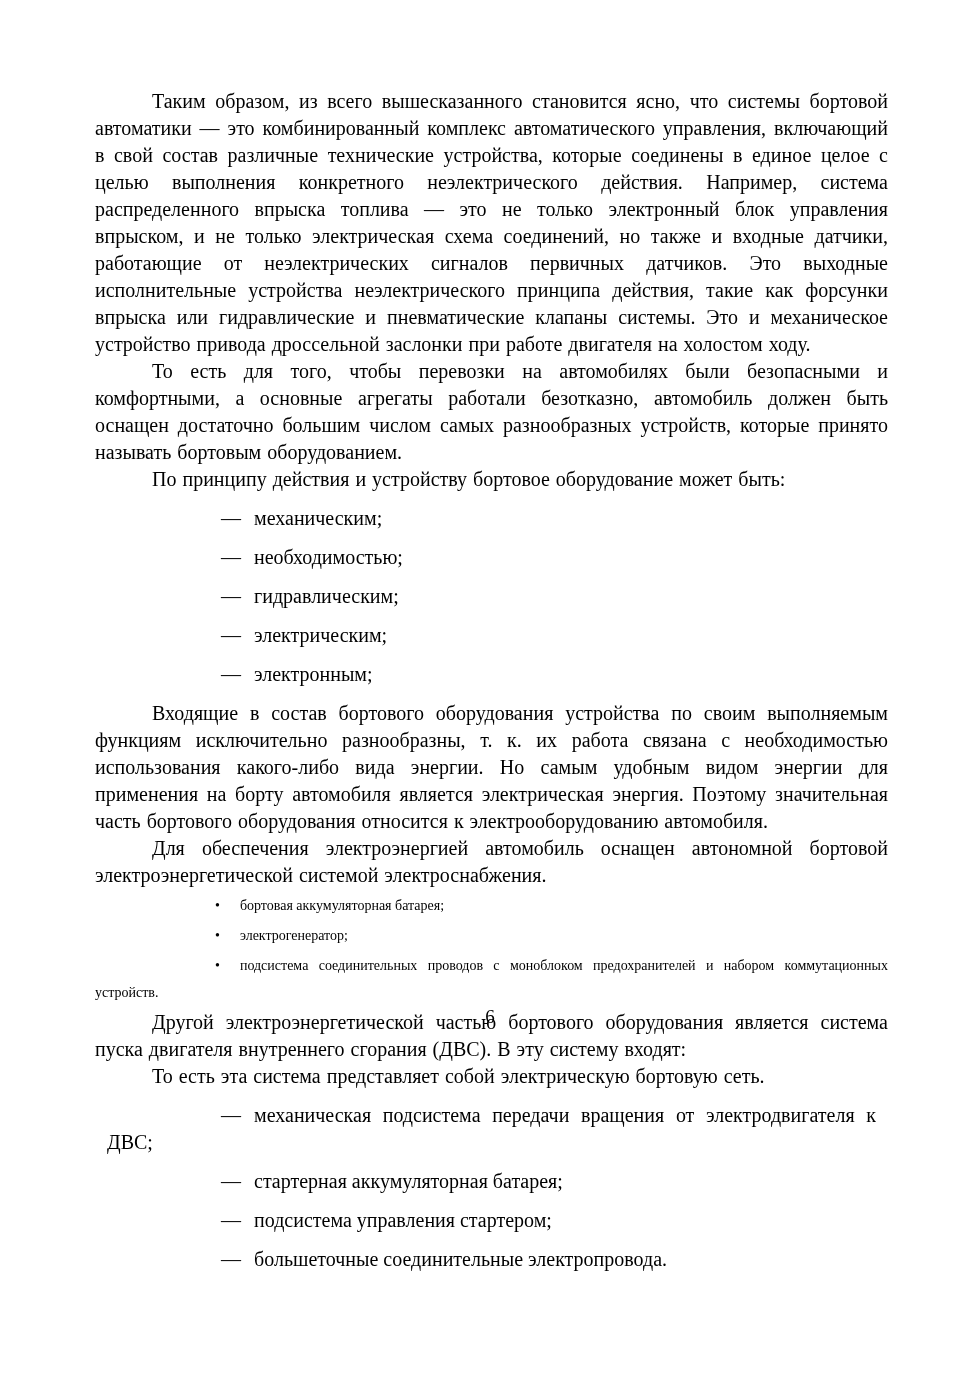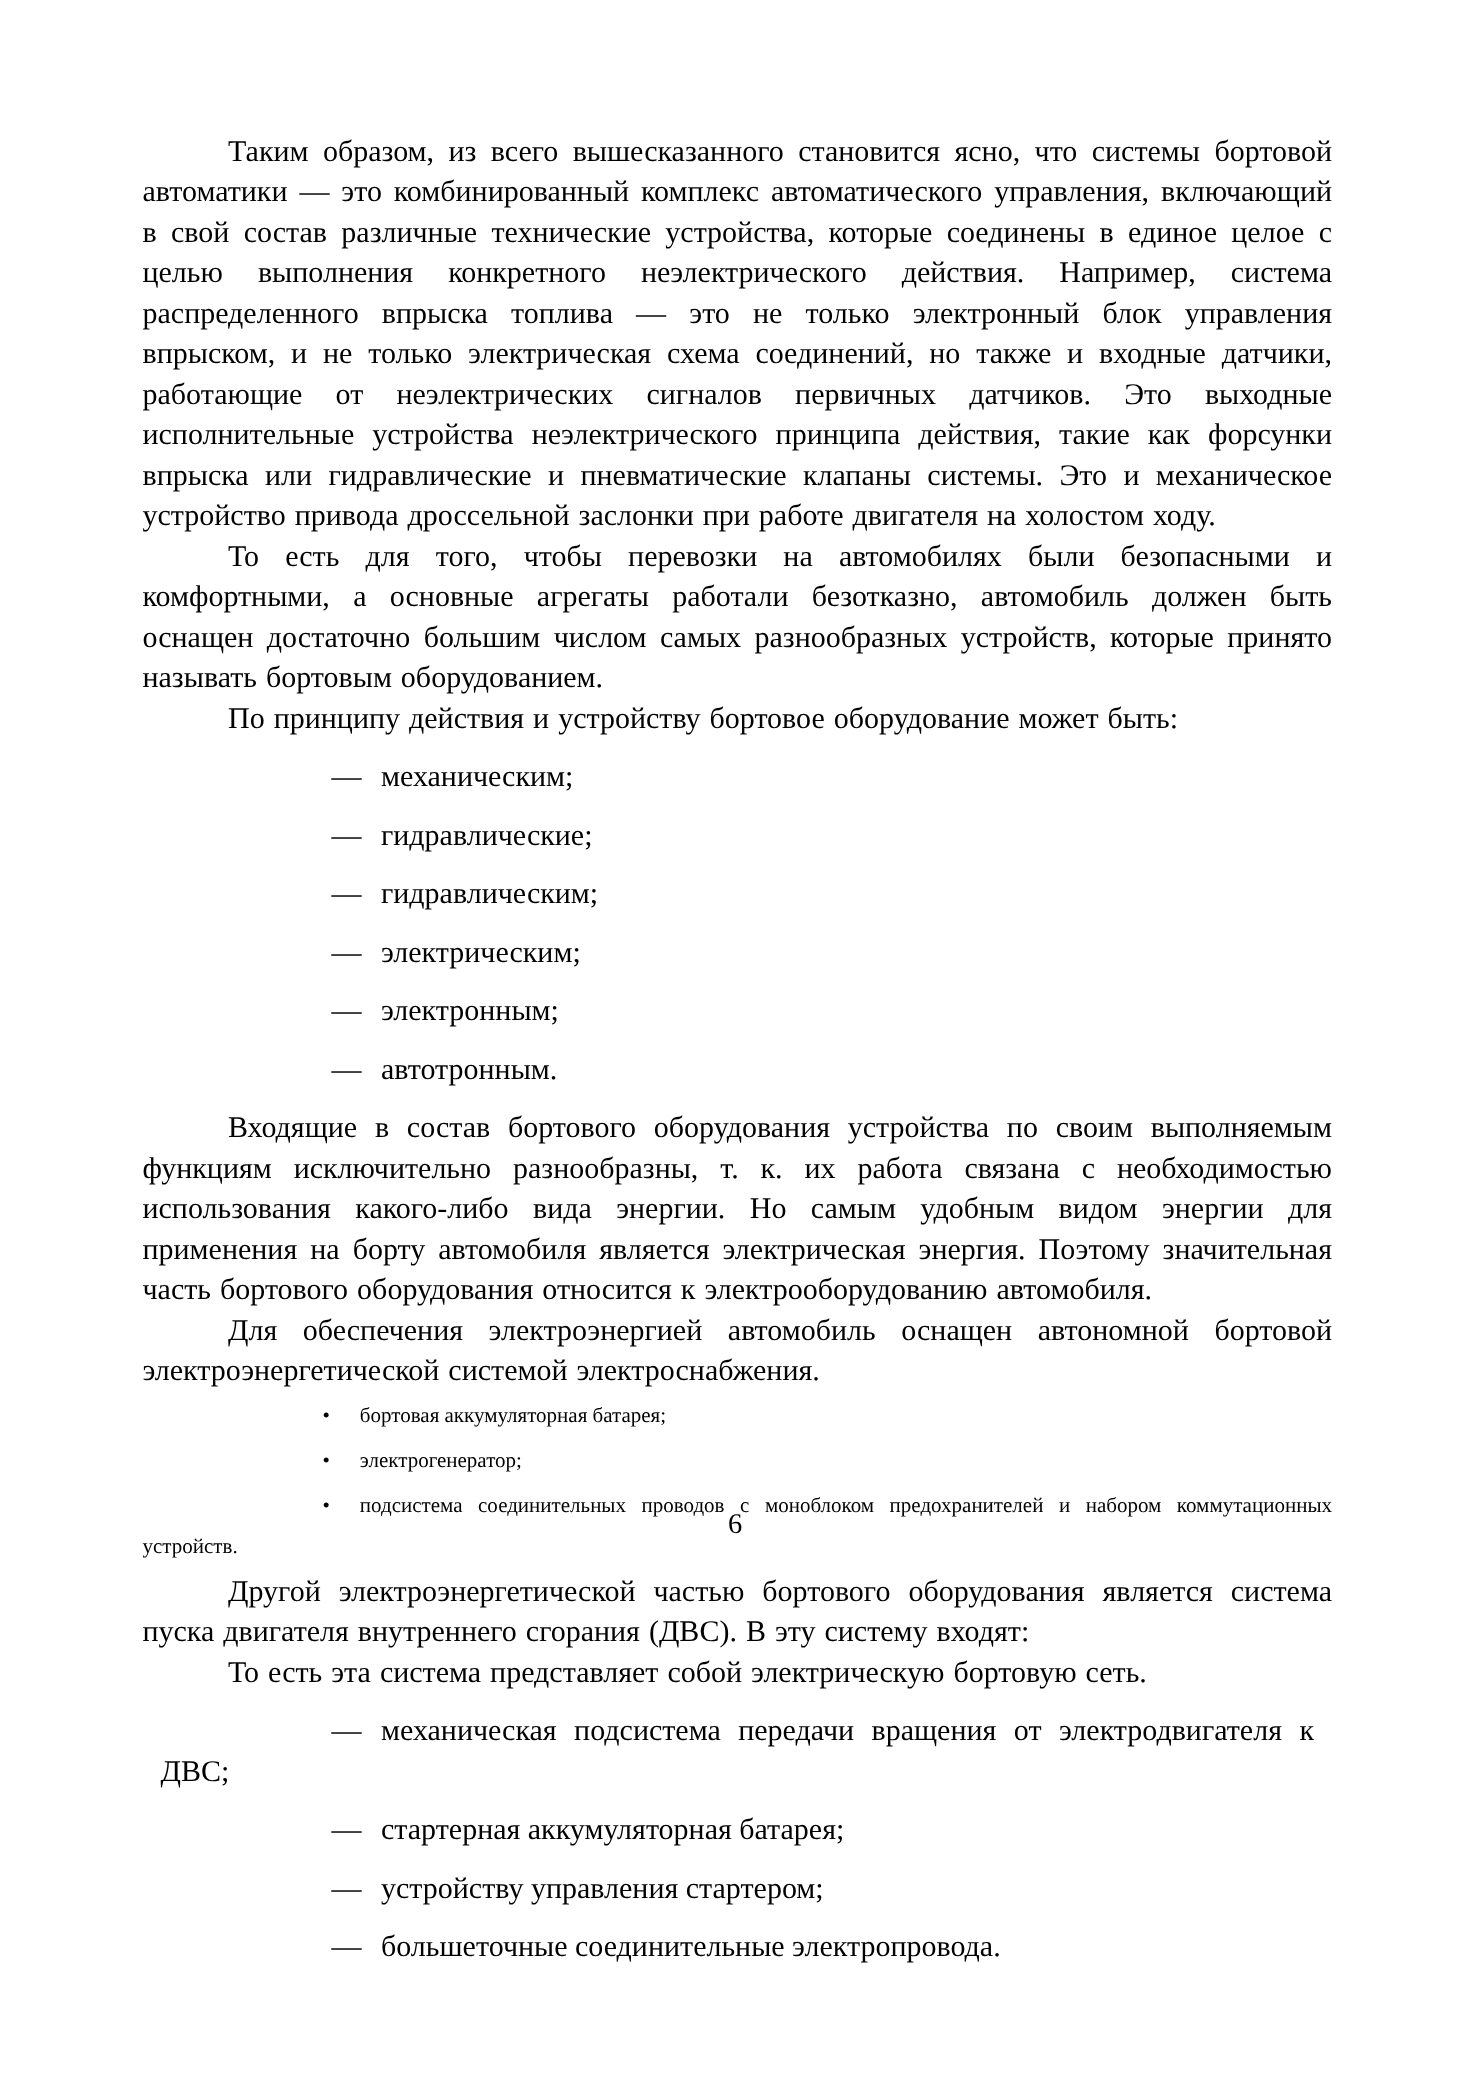--- a/index.html
+++ b/index.html
@@ -66,39 +66,38 @@
 
 <div class="page">
 
   <p class="para">Таким образом, из всего вышесказанного становится ясно, что системы бортовой автоматики — это комбинированный комплекс автоматического управления, включающий в свой состав различные технические устройства, которые соединены в единое целое с целью выполнения конкретного неэлектрического действия. Например, система распределенного впрыска топлива — это не только электронный блок управления впрыском, и не только электрическая схема соединений, но также и входные датчики, работающие от неэлектрических сигналов первичных датчиков. Это выходные исполнительные устройства неэлектрического принципа действия, такие как форсунки впрыска или гидравлические и пневматические клапаны системы. Это и механическое устройство привода дроссельной заслонки при работе двигателя на холостом ходу.</p>
 
   <p class="para">То есть для того, чтобы перевозки на автомобилях были безопасными и комфортными, а основные агрегаты работали безотказно, автомобиль должен быть оснащен достаточно большим числом самых разнообразных устройств, которые принято называть бортовым оборудованием.</p>
 
   <p class="para">По принципу действия и устройству бортовое оборудование может быть:</p>
 
   <p class="list-item"><span class="dash-marker">—</span><span>механическим;</span></p>
-  <p class="list-item"><span class="dash-marker">—</span><span>гидравлические;</span></p>
+  <p class="list-item"><span class="dash-marker">—</span><span>необходимостью;</span></p>
   <p class="list-item"><span class="dash-marker">—</span><span>гидравлическим;</span></p>
   <p class="list-item"><span class="dash-marker">—</span><span>электрическим;</span></p>
   <p class="list-item"><span class="dash-marker">—</span><span>электронным;</span></p>
-  <p class="list-item"><span class="dash-marker">—</span><span>автотронным.</span></p>
 
   <p class="para">Входящие в состав бортового оборудования устройства по своим выполняемым функциям исключительно разнообразны, т. к. их работа связана с необходимостью использования какого-либо вида энергии. Но самым удобным видом энергии для применения на борту автомобиля является электрическая энергия. Поэтому значительная часть бортового оборудования относится к электрооборудованию автомобиля.</p>
 
   <p class="para">Для обеспечения электроэнергией автомобиль оснащен автономной бортовой электроэнергетической системой электроснабжения.</p>
 
 
   <p class="bullet-item"><span class="bullet-marker">•</span><span>бортовая аккумуляторная батарея;</span></p>
   <p class="bullet-item"><span class="bullet-marker">•</span><span>электрогенератор;</span></p>
   <p class="bullet-item"><span class="bullet-marker">•</span><span>подсистема соединительных проводов с моноблоком предохранителей и набором коммутационных устройств.</span></p>
 
   <p class="para">Другой электроэнергетической частью бортового оборудования является система пуска двигателя внутреннего сгорания (ДВС). В эту систему входят:</p>
 
   <p class="para">То есть эта система представляет собой электрическую бортовую сеть.</p>
 
   <p class="list-item"><span class="dash-marker">—</span><span>механическая подсистема передачи вращения от электродвигателя к ДВС;</span></p>
   <p class="list-item"><span class="dash-marker">—</span><span>стартерная аккумуляторная батарея;</span></p>
-  <p class="list-item"><span class="dash-marker">—</span><span>устройству управления стартером;</span></p>
+  <p class="list-item"><span class="dash-marker">—</span><span>подсистема управления стартером;</span></p>
   <p class="list-item"><span class="dash-marker">—</span><span>большеточные соединительные электропровода.</span></p>
 
   <div class="page-number">6</div>
 
 </div>
 
 </body></html>

